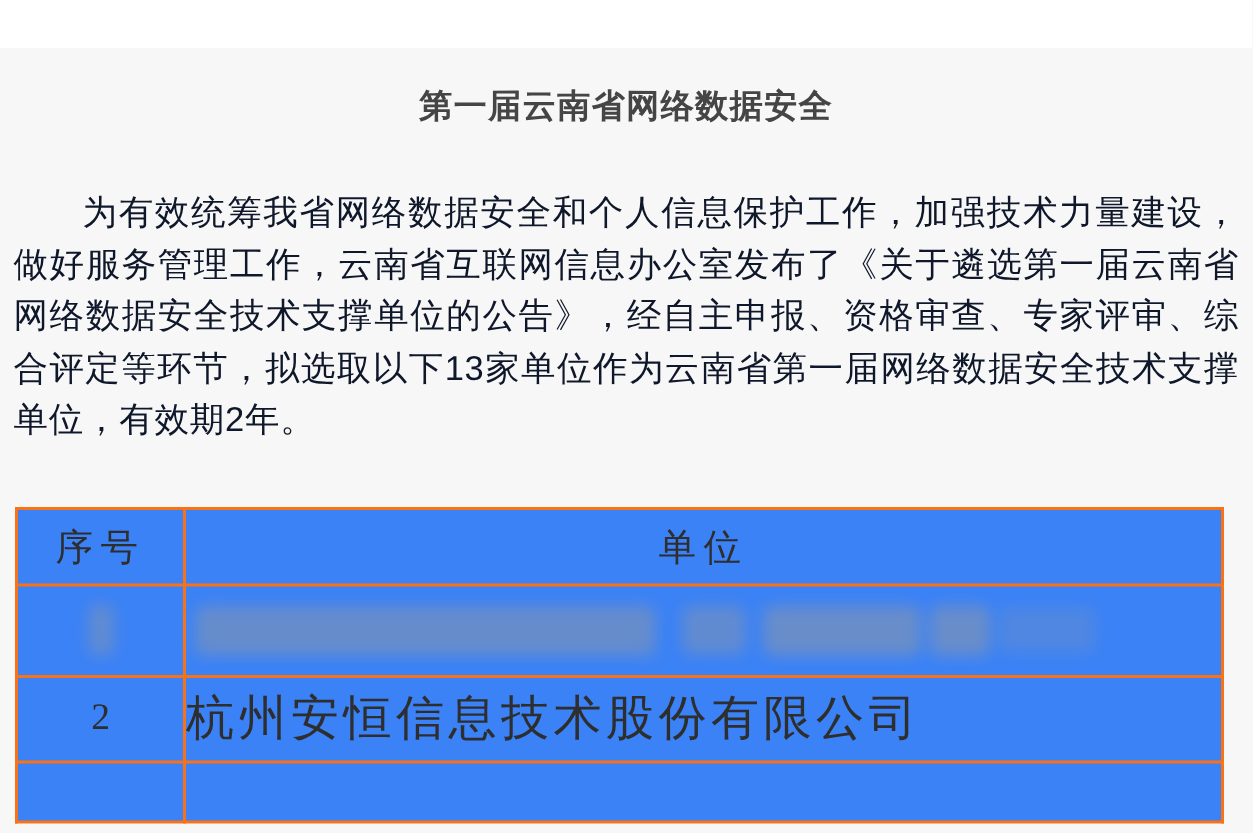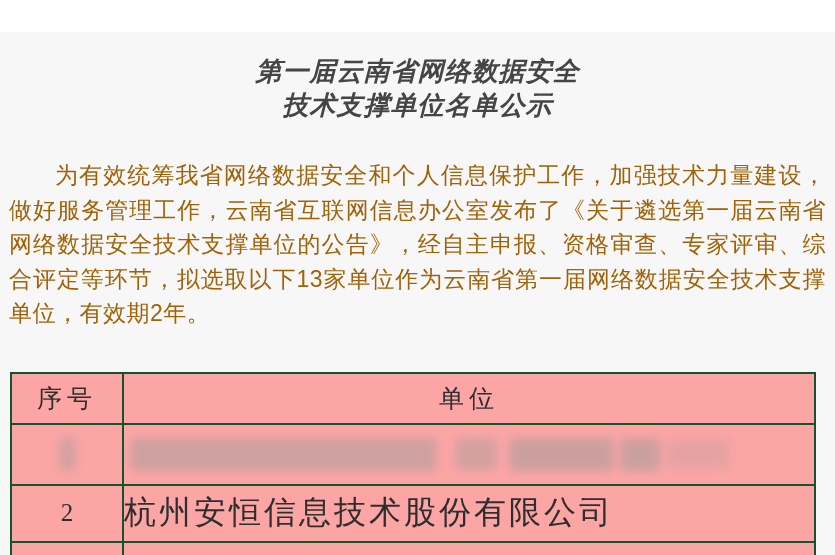--- a/index.html
+++ b/index.html
@@ -15,53 +15,52 @@
 
   .top-strip {
     height: 32px;
     background: #ffffff;
   }
 
   .title {
     margin: 22px 0 0 0;
     text-align: center;
     font-weight: bold;
-    font-size: 26px;
+    font-size: 22px;
     line-height: 34px;
     letter-spacing: 1px;
     color: #454545;
     font-family: "Liberation Sans", sans-serif;
-    font-style: italic;
   }
   .title-line { display: block; }
 
   .para {
     margin: 36px 9px 0 9px;
     font-size: 23px;
     line-height: 34.5px;
-    color: #a16207;
+    color: #0f172a;
     text-align: justify;
     text-indent: 2em;
     letter-spacing: 0.5px;
   }
 
   .units-table {
     border-collapse: collapse;
     table-layout: fixed;
     margin: 41px 0 0 10px;
     width: 806px;
     background: #ffffff;
     font-family: "Liberation Serif", "DejaVu Serif", serif;
     color: #2e2e2e;
   }
   .units-table th, .units-table td {
-    border: 2px solid #14532d;
+    border: 2px solid #f97316;
     padding: 0;
     vertical-align: middle;
-    background: #fca5a5;
+    background: #3b82f6;
   }
   .col-index { width: 110px; }
   .header-row { height: 51px; }
   .header-row th {
     font-weight: normal;
     font-size: 25px;
     letter-spacing: 5px;
     text-align: center;
   }
   .row-redacted { height: 59px; }
@@ -105,21 +104,20 @@
 </style>
 </head>
 <body>
 
 <div class="page">
 
   <div class="top-strip"></div>
 
   <h1 class="title">
     <span class="title-line">第一届云南省网络数据安全</span>
-    <span class="title-line">技术支撑单位名单公示</span>
   </h1>
 
   <p class="para">为有效统筹我省网络数据安全和个人信息保护工作，加强技术力量建设，做好服务管理工作，云南省互联网信息办公室发布了《关于遴选第一届云南省网络数据安全技术支撑单位的公告》，经自主申报、资格审查、专家评审、综合评定等环节，拟选取以下13家单位作为云南省第一届网络数据安全技术支撑单位，有效期2年。</p>
 
   <table class="units-table">
     <thead>
       <tr class="header-row">
         <th class="col-index">序号</th>
         <th class="col-unit">单位</th>
       </tr>

